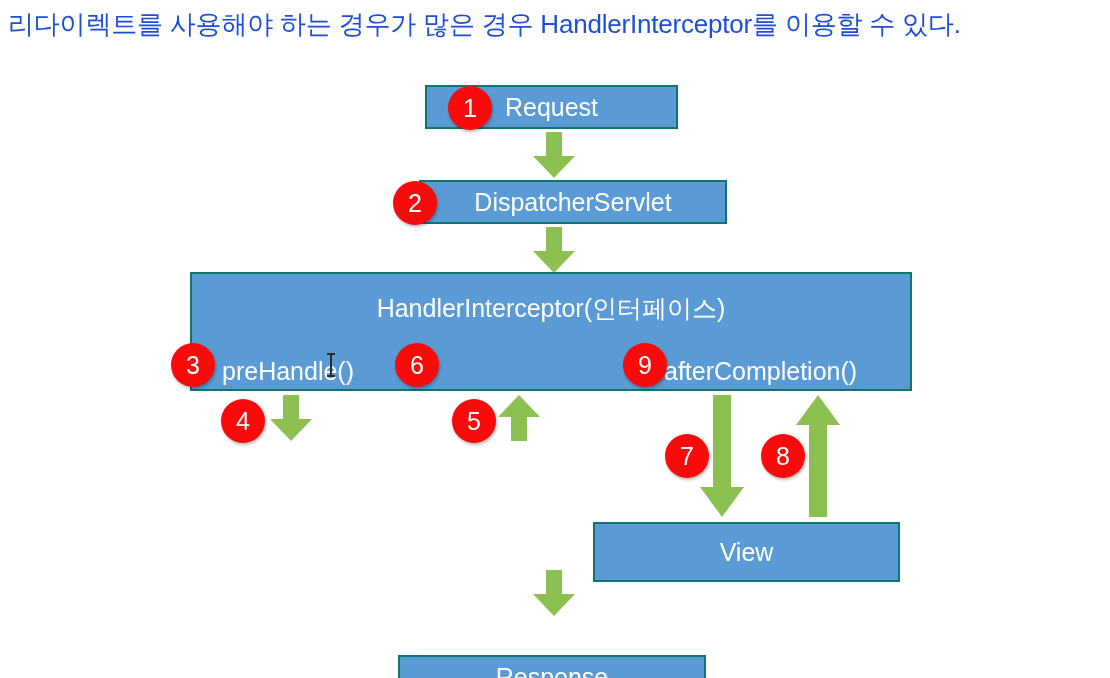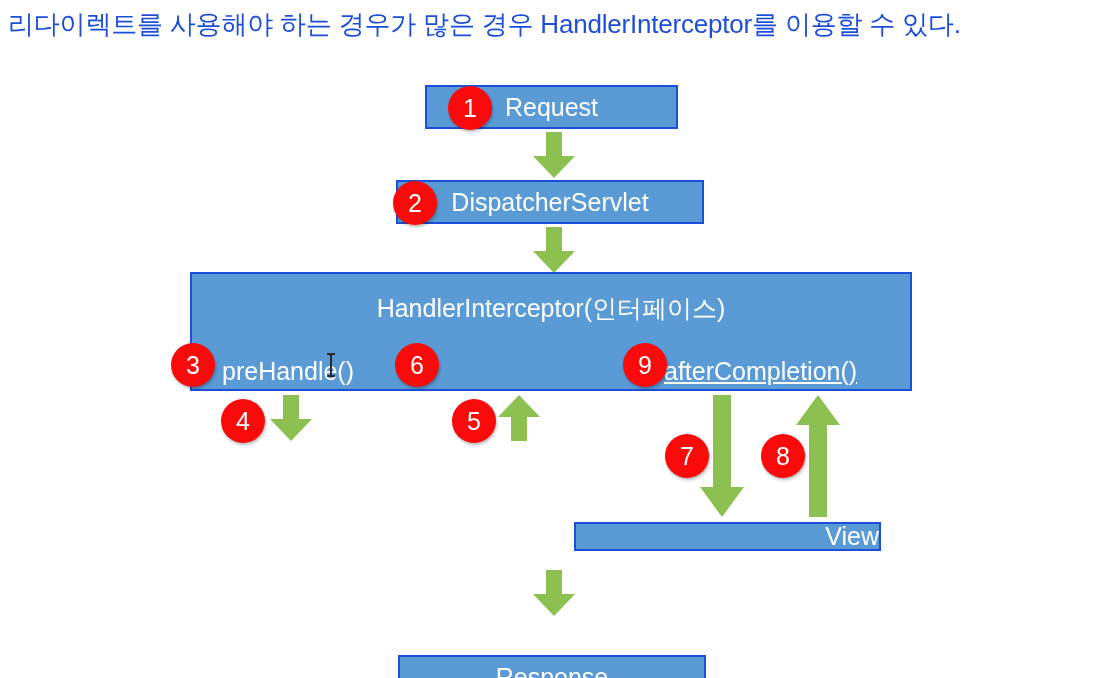--- a/index.html
+++ b/index.html
@@ -30,21 +30,21 @@
     color: #1d4ed8;
     white-space: nowrap;
     letter-spacing: -0.2px;
   }
 
   
   .box {
     position: absolute;
     box-sizing: border-box;
     background: #5B9BD5;
-    border: 2px solid #1d4ed8;
+    border: 2px solid #0f766e;
     color: #ffffff;
     display: flex;
     align-items: center;
     justify-content: center;
     font-size: 25px;
     white-space: nowrap;
   }
   .box.tall {
     display: block;
     text-align: center;
@@ -128,38 +128,38 @@
   <div class="badge" style="left:448px; top:86px; width:44px; height:44px;">
     <span>1</span>
   </div>
 
   <div class="arrow" style="left:533px; top:132px; width:42px; height:46px; background:none;">
     <svg width="42" height="46" viewBox="0 0 42 46">
       <polygon points="13,0 29,0 29,24 42,24 21,46 0,24 13,24" fill="#8CC152"></polygon>
     </svg>
   </div>
 
-  <div class="box" style="left:396px; top:180px; width:308px; height:44px;">
+  <div class="box" style="left:419px; top:180px; width:308px; height:44px;">
     <span>DispatcherServlet</span>
   </div>
   <div class="badge" style="left:393px; top:181px; width:44px; height:44px;">
     <span>2</span>
   </div>
 
   <div class="arrow" style="left:533px; top:227px; width:42px; height:46px; background:none;">
     <svg width="42" height="46" viewBox="0 0 42 46">
       <polygon points="13,0 29,0 29,24 42,24 21,46 0,24 13,24" fill="#8CC152"></polygon>
     </svg>
   </div>
 
   <div class="box tall" style="left:190px; top:272px; width:722px; height:119px;">
     <div class="box-title">HandlerInterceptor(인터페이스)</div>
     <div class="methods">
       <span class="method" style="left:30px;">preHandle()</span>
-      <span class="method" style="left:472px;text-decoration:underline;">afterCompletion()</span>
+      <span class="method" style="left:472px;">afterCompletion()</span>
     </div>
   </div>
 
   <div class="badge" style="left:171px; top:343px; width:44px; height:44px;">
     <span>3</span>
   </div>
   <div class="badge" style="left:395px; top:343px; width:44px; height:44px;">
     <span>6</span>
   </div>
   <div class="badge" style="left:623px; top:343px; width:44px; height:44px;">
@@ -198,21 +198,21 @@
 
   <div class="arrow" style="left:796px; top:395px; width:44px; height:122px; background:none;">
     <svg width="44" height="122" viewBox="0 0 44 122">
       <polygon points="22,0 44,30 31,30 31,122 13,122 13,30 0,30" fill="#8CC152"></polygon>
     </svg>
   </div>
   <div class="badge" style="left:761px; top:434px; width:44px; height:44px;">
     <span>8</span>
   </div>
 
-  <div class="box" style="left:574px; top:522px; width:307px; height:29px;justify-content:flex-end;">
+  <div class="box" style="left:593px; top:522px; width:307px; height:60px;">
     <span>View</span>
   </div>
 
   <div class="arrow" style="left:533px; top:570px; width:42px; height:46px; background:none;">
     <svg width="42" height="46" viewBox="0 0 42 46">
       <polygon points="13,0 29,0 29,24 42,24 21,46 0,24 13,24" fill="#8CC152"></polygon>
     </svg>
   </div>
 
   <div class="box" style="left:398px; top:617px; width:308px; height:44px;margin-top:38px;">

